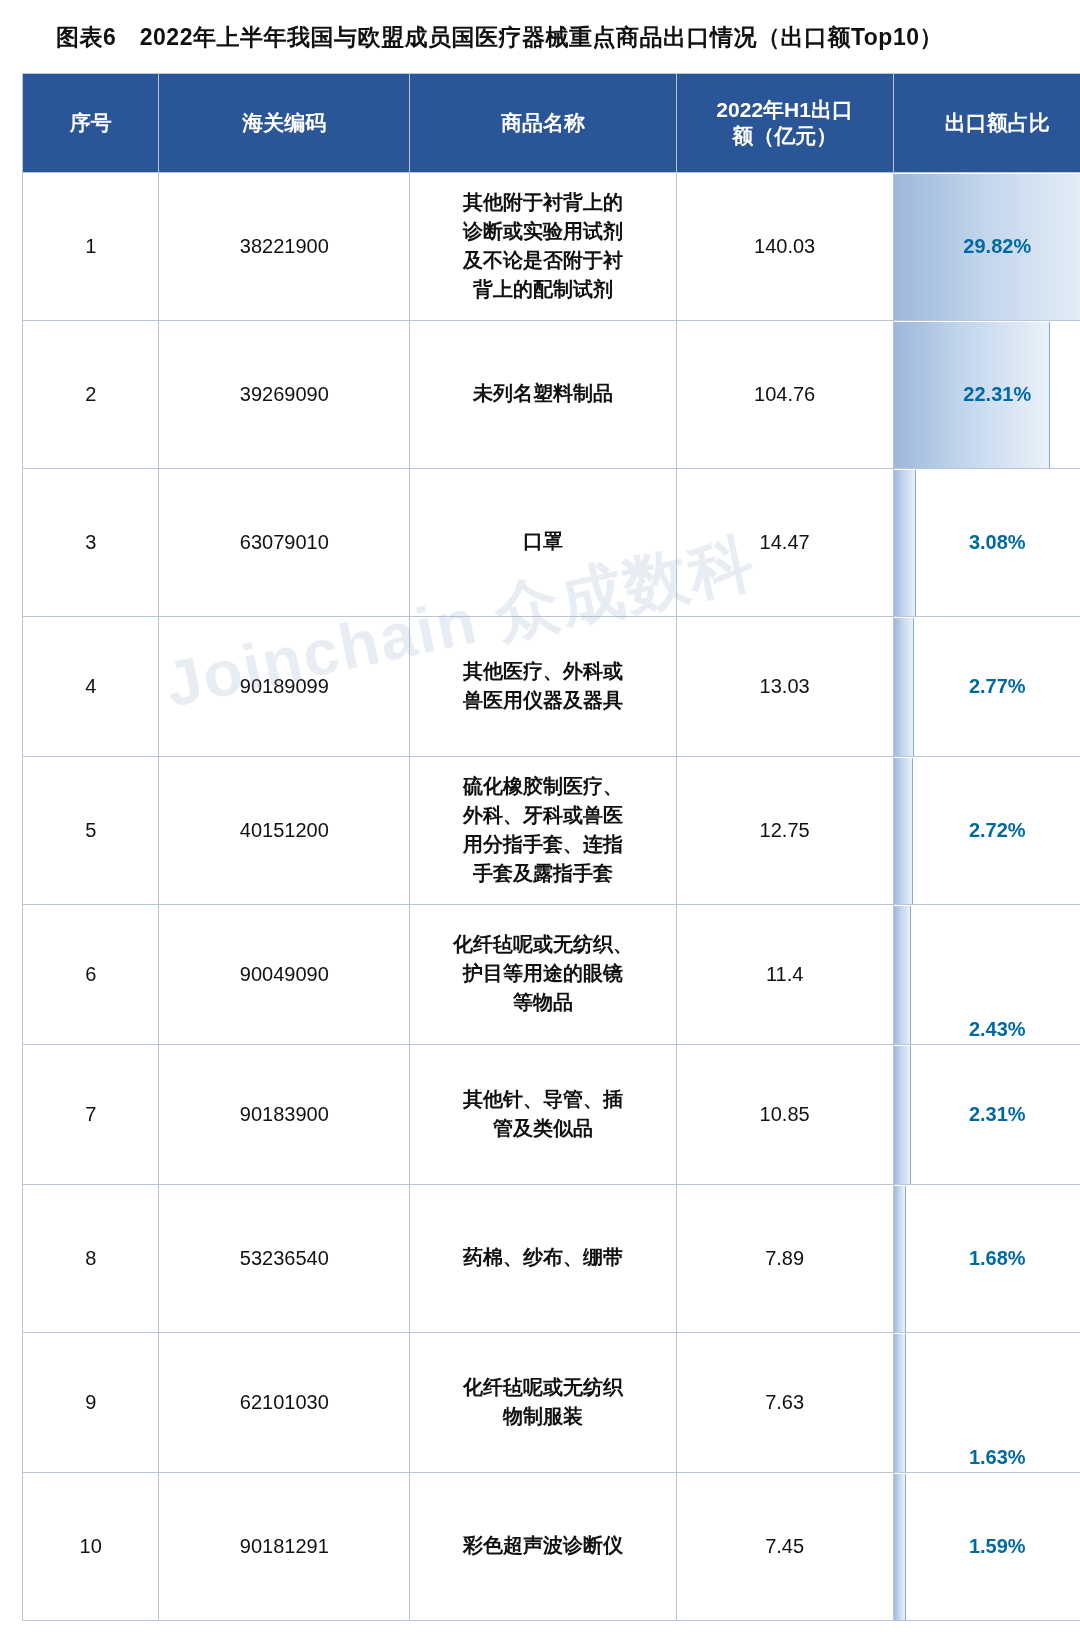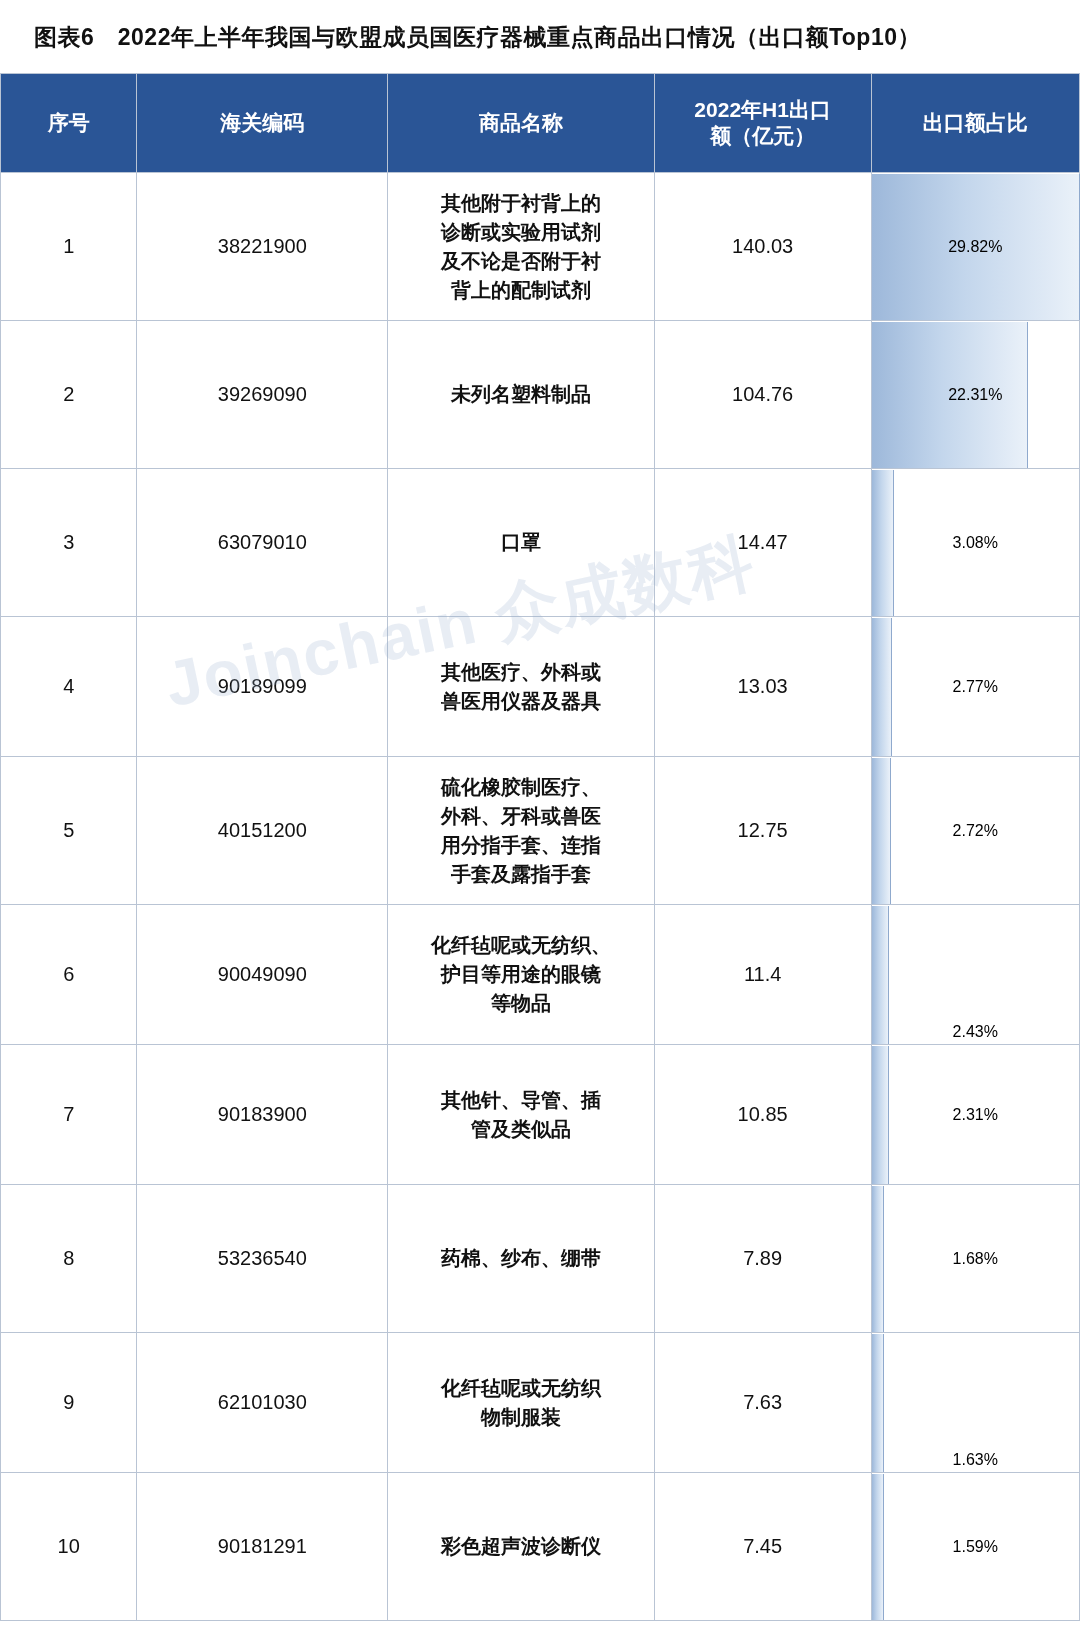--- a/index.html
+++ b/index.html
@@ -13,20 +13,21 @@
     font-family: "Liberation Sans", sans-serif;
     color: #1a1a1a;
     position: relative;
     overflow: hidden;
   }
   .page {
     position: relative;
     width: 1080px;
     height: 1647px;
     box-sizing: border-box;
+    padding-left: 22px;
   }
   .title {
     font-size: 23px;
     font-weight: bold;
     color: #111111;
     padding: 22px 0 20px 34px;
     letter-spacing: 0.5px;
     white-space: nowrap;
   }
   .watermark {
@@ -67,21 +68,21 @@
     border: 1px solid #2a5596;
   }
   tbody td {
     font-size: 20px;
     color: #111111;
     padding: 8px 6px;
     line-height: 1.45;
   }
   td.c-index { width: 112px; }
   td.c-code  { width: 220px; }
-  td.c-name  { width: 235px; font-weight: bold; }
+  td.c-name  { width: 235px; font-weight: bold; font-family: Liberation Mono, monospace; }
   td.c-val   { width: 188px; }
   td.c-pct   { width: 180px; font-weight: bold; position: relative; padding: 0; }
   th.h-index { width: 112px; }
   th.h-code  { width: 220px; }
   th.h-name  { width: 235px; }
   th.h-val   { width: 188px; margin-top: 17px; }
   th.h-pct   { width: 180px; }
 
   .pct-cell-inner {
     position: relative;
@@ -97,23 +98,23 @@
     left: 0;
     top: 0;
     bottom: 0;
     background: linear-gradient(to right, #9db8da 0%, #c3d6ec 45%, #eaf1f9 100%);
     border-right: 1px solid #8fa9cd;
     z-index: 0;
   }
   .pct-text {
     position: relative;
     z-index: 1;
-    font-size: 16px;
-    font-weight: normal;
-    color: #000000;
+    font-size: 20px;
+    font-weight: bold;
+    color: #0369a1;
   }
   .name-line { display: block; }
 </style>
 </head>
 <body>
 
 <div class="page">
 
   <div class="title">图表6　2022年上半年我国与欧盟成员国医疗器械重点商品出口情况（出口额Top10）</div>
 

